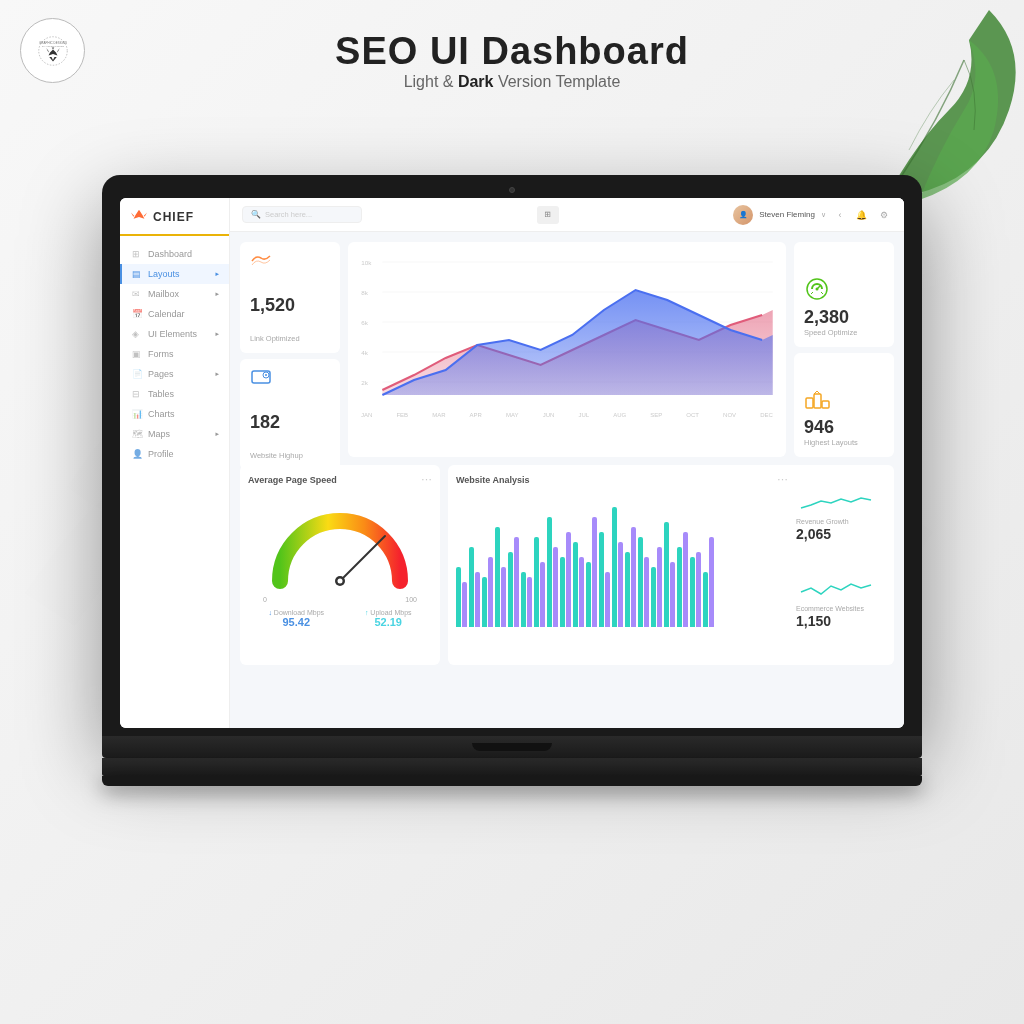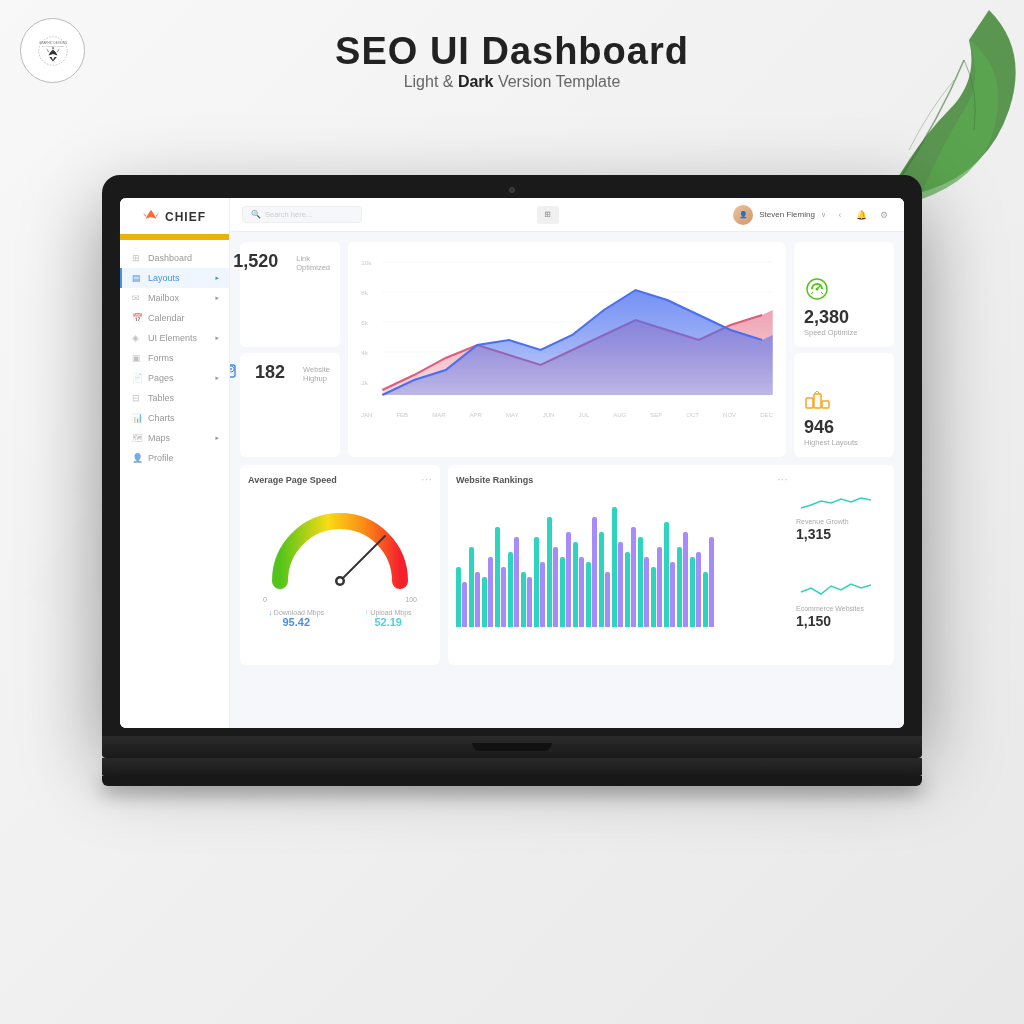--- a/index.html
+++ b/index.html
@@ -166,25 +166,25 @@
     
     .sidebar {
       width: 110px;
       background: #fff;
       border-right: 1px solid #eee;
       display: flex;
       flex-direction: column;
       flex-shrink: 0;
     }
     .sidebar-logo {
-      padding: 10px 22px 8px;
+      padding: 10px 10px 8px;
       display: flex;
       align-items: center;
       gap: 5px;
-      border-bottom: 6px solid #eab308;
+      border-bottom: 2px solid #eab308;
     }
     .sidebar-logo-icon {
       width: 18px;
       height: 18px;
     }
     .sidebar-logo-text {
       font-weight: 800;
       font-size: 12px;
       color: #333;
       letter-spacing: 1px;
@@ -325,20 +325,21 @@
       flex-direction: column;
       gap: 6px;
       width: 100px;
     }
     .stat-card {
       background: #fff;
       border-radius: 6px;
       padding: 10px;
       flex: 1;
       display: flex;
+      flex-direction: column;
       justify-content: flex-end;
       gap: 18px;
     }
     .stat-icon {
       font-size: 16px;
       margin-bottom: 4px;
     }
     .stat-number {
       font-size: 18px;
       font-weight: 700;
@@ -832,21 +833,21 @@
                       <span>Upload Mbps</span>
                     </div>
                     <div class="speed-metric-value ul-color">52.19</div>
                   </div>
                 </div>
               </div>
 
               <div class="analysis-card">
                 <div class="analysis-bars">
                   <div class="card-title-row">
-                    <span class="card-title">Website Rankings</span>
+                    <span class="card-title">Website Analysis</span>
                     <span class="card-menu">⋯</span>
                   </div>
                   <div class="bars-area">
 
                     <div class="bar-group">
                         <div class="bar bar-teal" style="height:60px"></div>
                         <div class="bar bar-purple" style="height:45px"></div>
                       </div>
                     <div class="bar-group">
                         <div class="bar bar-teal" style="height:80px"></div>
@@ -926,21 +927,21 @@
                       </div>
                   </div>
                 </div>
 
                 <div class="analysis-metrics">
                   <div class="metric-item">
                     <svg class="metric-sparkline" viewBox="0 0 80 20" xmlns="http://www.w3.org/2000/svg">
                       <path d="M5,15 L15,12 L25,8 L35,10 L45,6 L55,9 L65,5 L75,7" stroke="#2dd4bf" stroke-width="1.5" fill="none"></path>
                     </svg>
                     <div class="metric-label">Revenue Growth</div>
-                    <div class="metric-value">1,315</div>
+                    <div class="metric-value">2,065</div>
                   </div>
                   <div class="metric-item">
                     <svg class="metric-sparkline" viewBox="0 0 80 20" xmlns="http://www.w3.org/2000/svg">
                       <path d="M5,12 L15,8 L25,14 L35,6 L45,10 L55,4 L65,8 L75,5" stroke="#2dd4bf" stroke-width="1.5" fill="none"></path>
                     </svg>
                     <div class="metric-label">Ecommerce Websites</div>
                     <div class="metric-value">1,150</div>
                   </div>
                 </div>
               </div>

